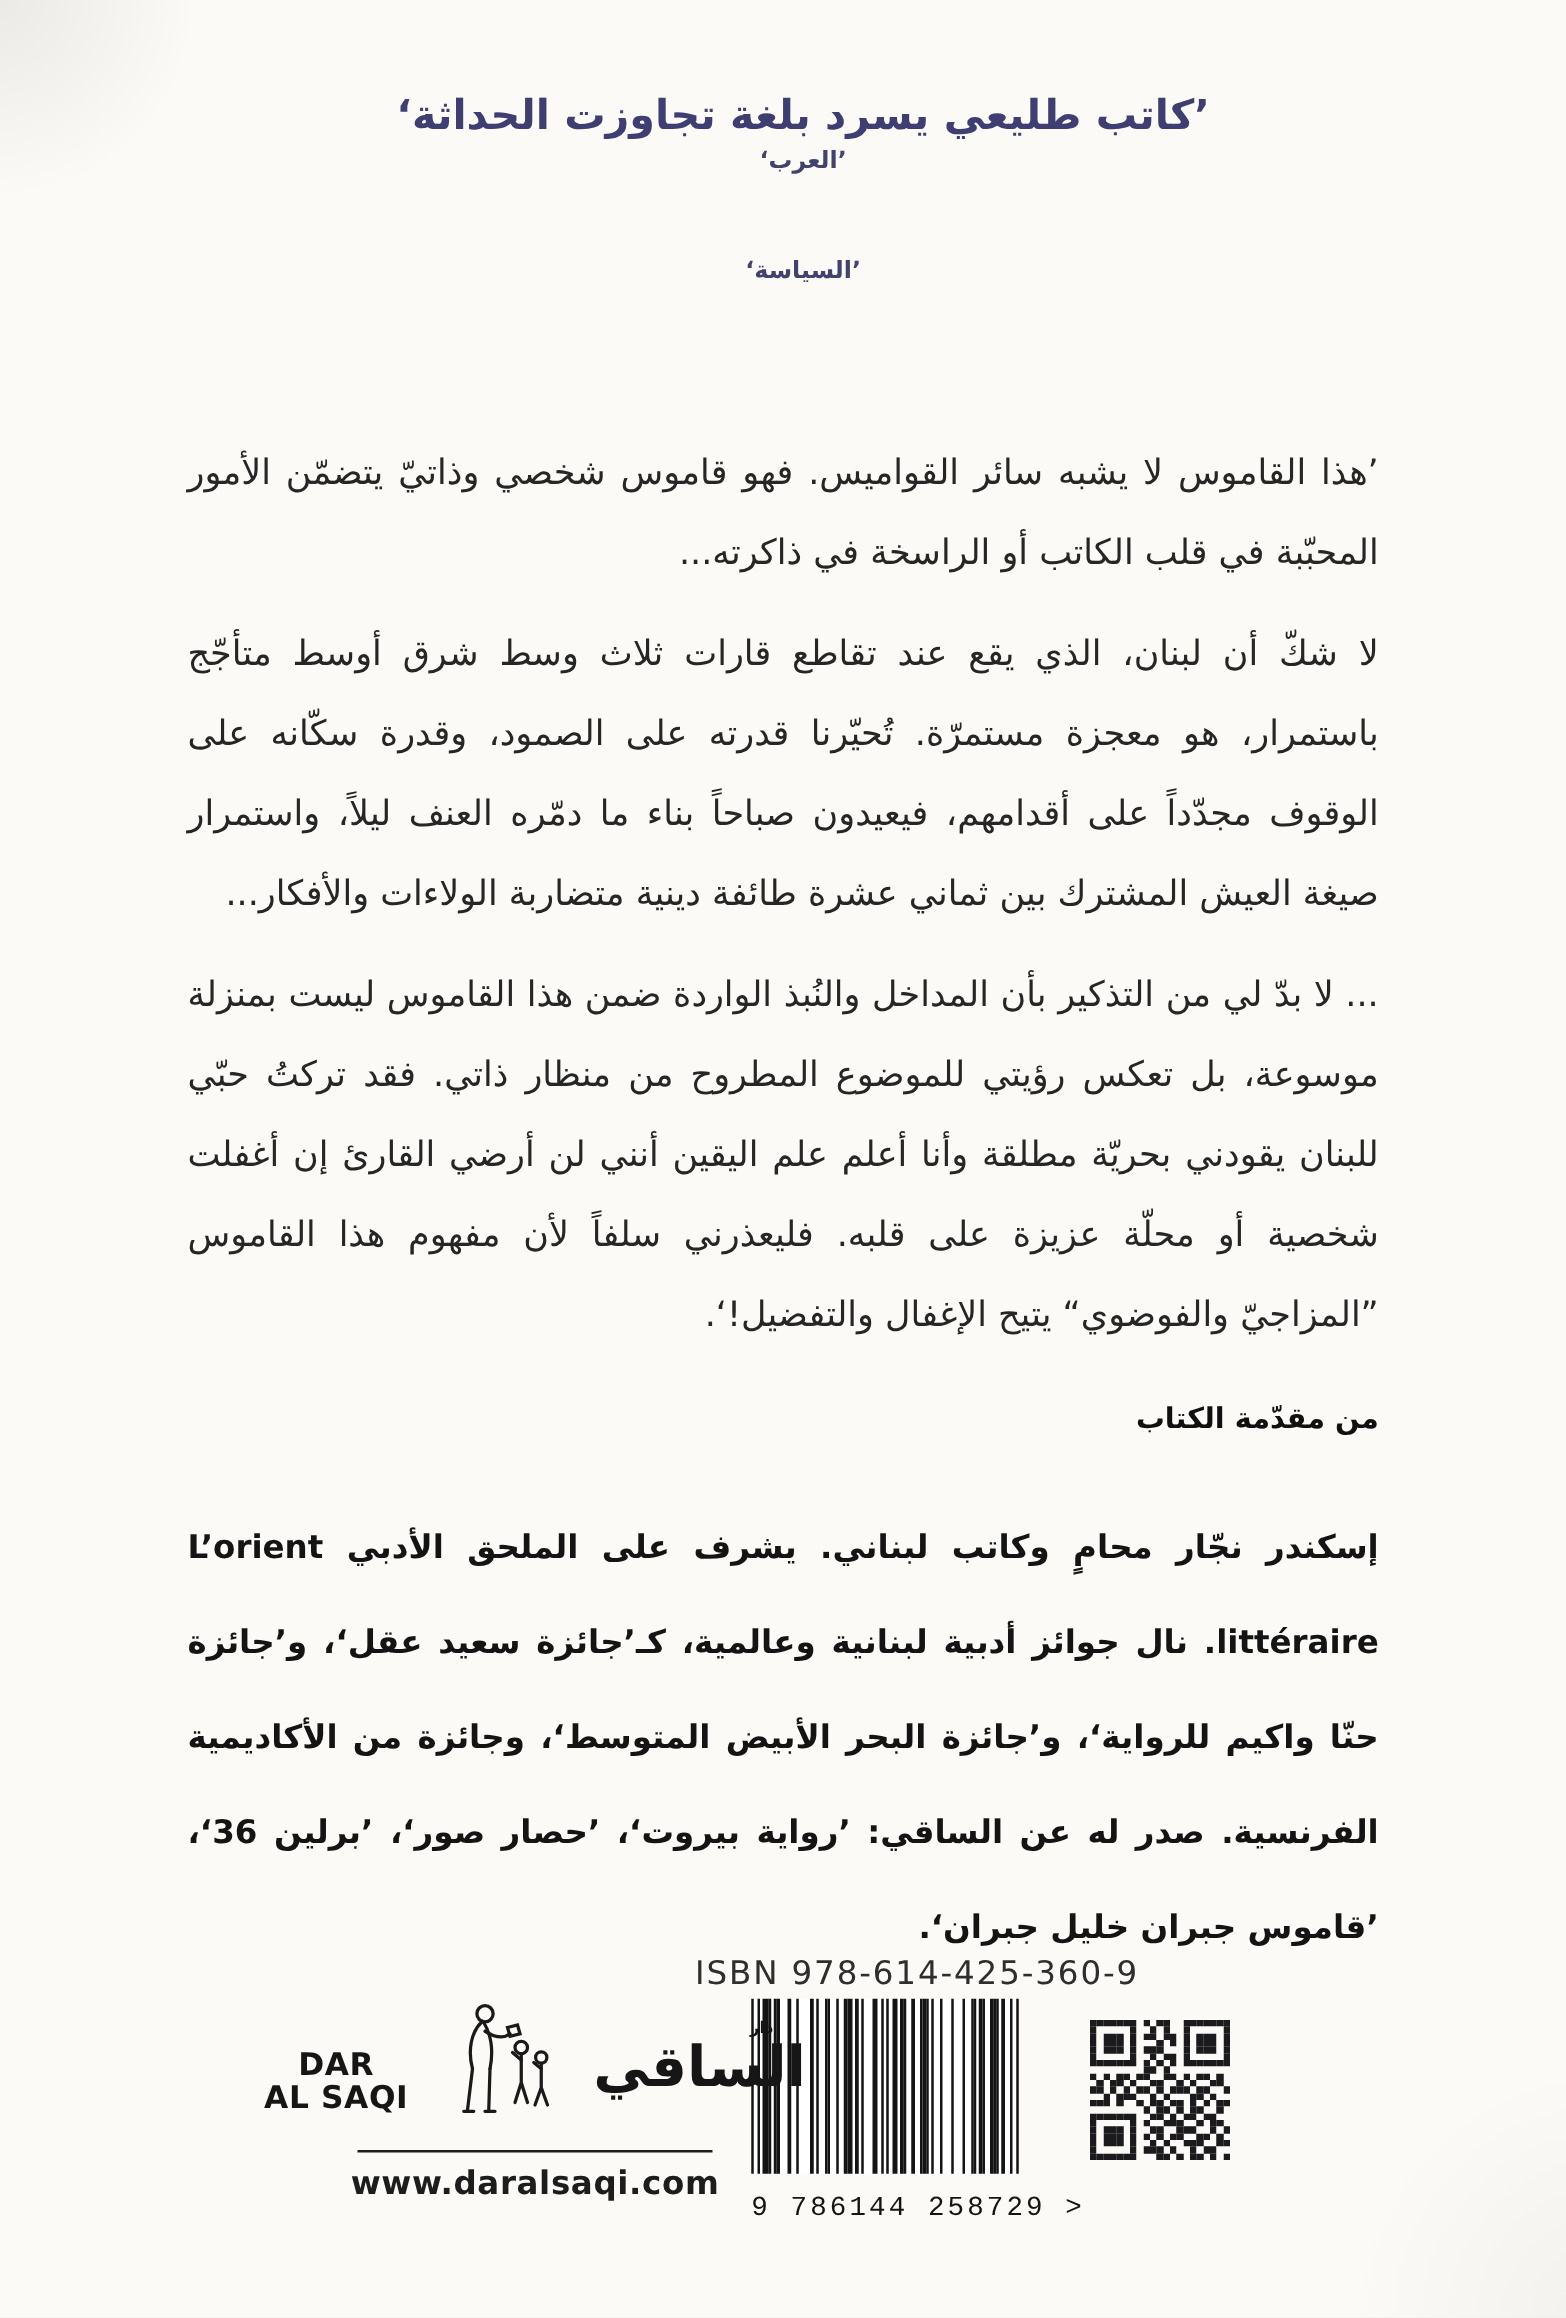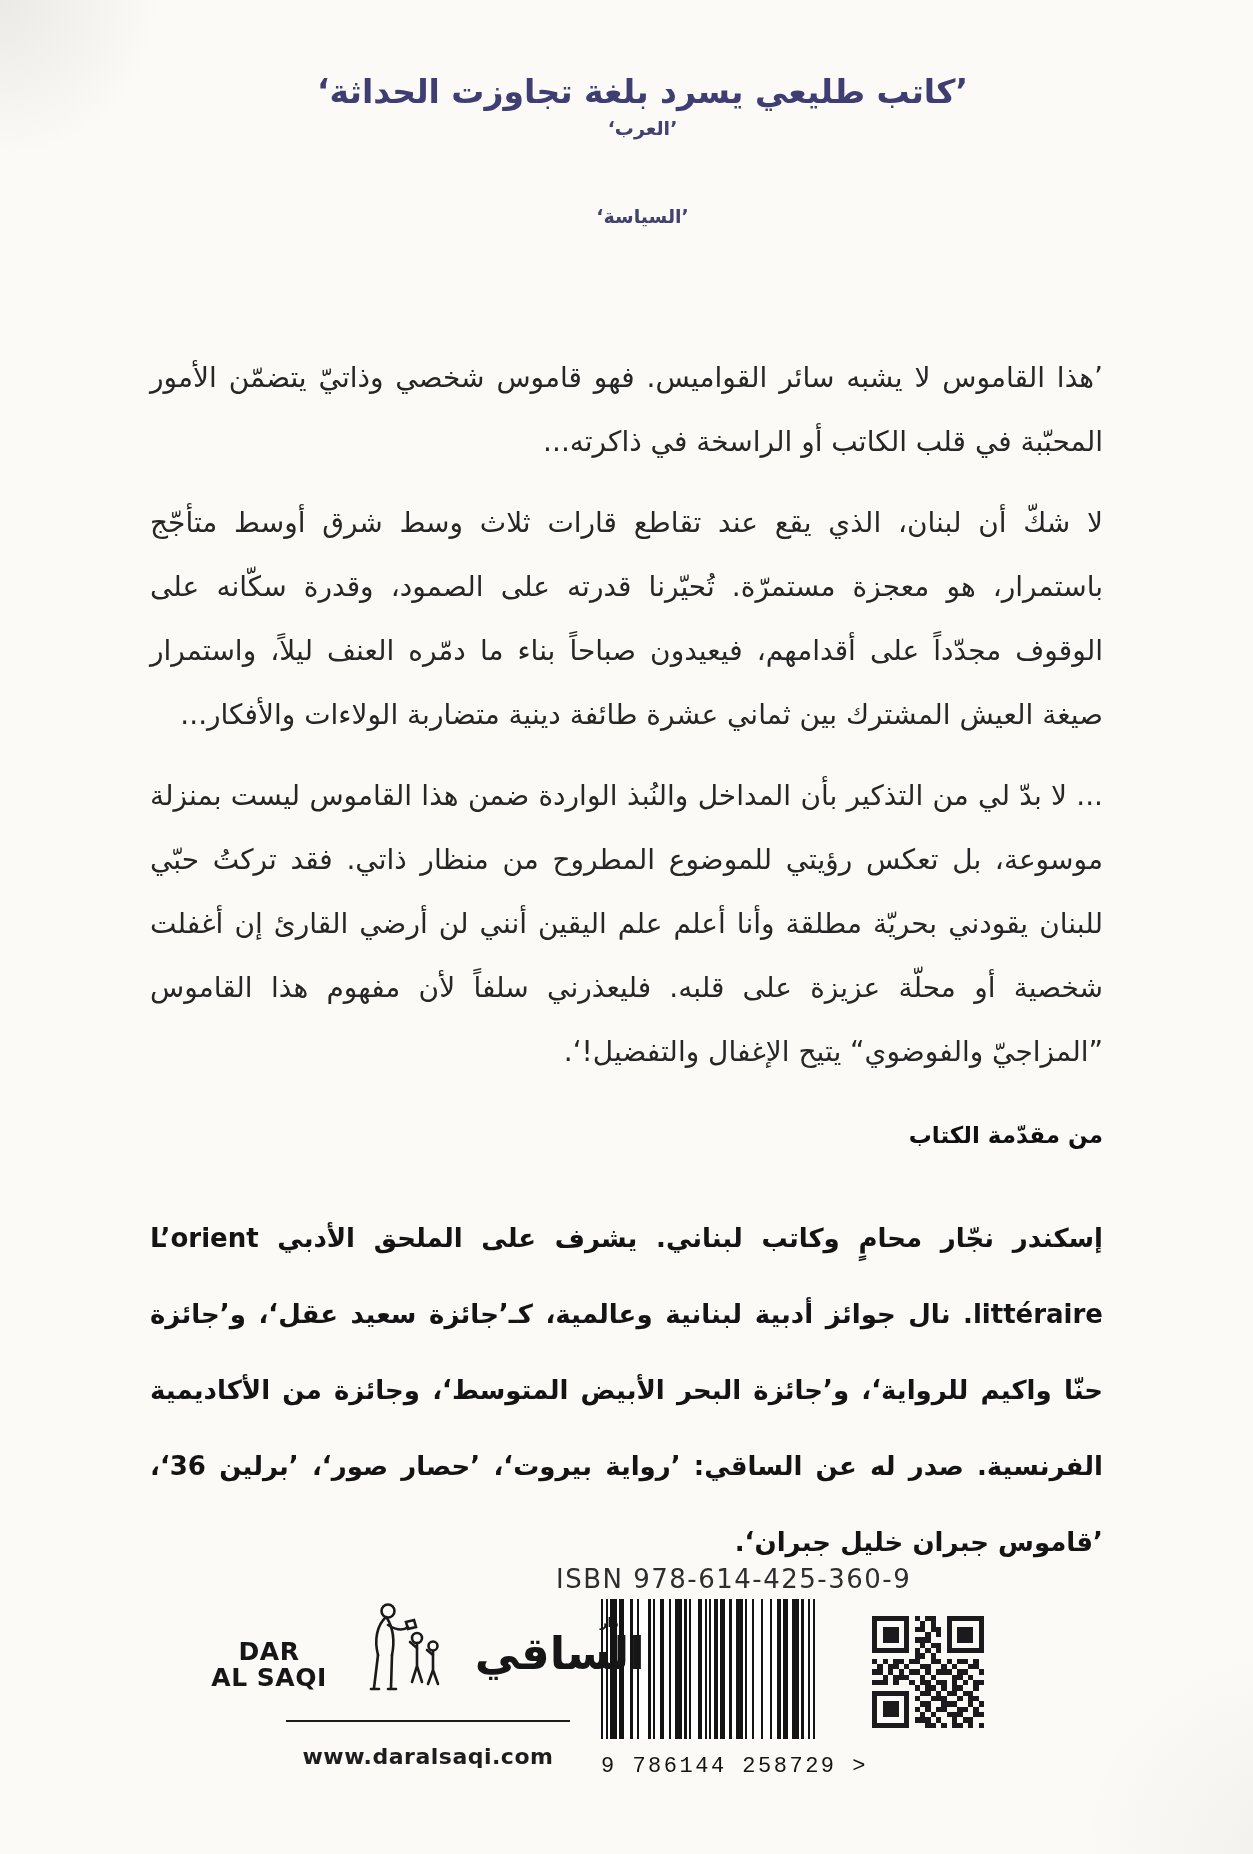--- a/index.html
+++ b/index.html
@@ -55,21 +55,21 @@
     color:#161616;letter-spacing:.5px;margin-bottom:26px;white-space:nowrap;
   }
   .saqi-illu{flex:0 0 auto;margin-bottom:0;}
   .calligraphy{
     position:relative;font-size:45px;font-weight:bold;color:#161616;
     margin-bottom:36px;white-space:nowrap;
   }
   .dar-small{position:absolute;top:-12px;right:26px;font-size:13px;font-weight:bold;}
   .logo-rule{border-top:2.5px solid #1d1d1d;margin:4px 14px 0 14px;}
   .website{
-    text-align:center;font-size:22px;font-weight:bold;color:#1d1d1d;margin-top:22px;
+    text-align:center;font-size:26px;font-weight:bold;color:#1d1d1d;margin-top:10px;
     letter-spacing:.5px;
   }
   .qr{
     position:absolute;top:1616px;left:872px;width:112px;height:112px;
     display:grid;grid-template-columns:repeat(21,1fr);grid-template-rows:repeat(21,1fr);
   }
   .qrmod{width:100%;height:100%;}
   .qrmod.on{background:#1b1b1d;}
 </style>
 </head>

